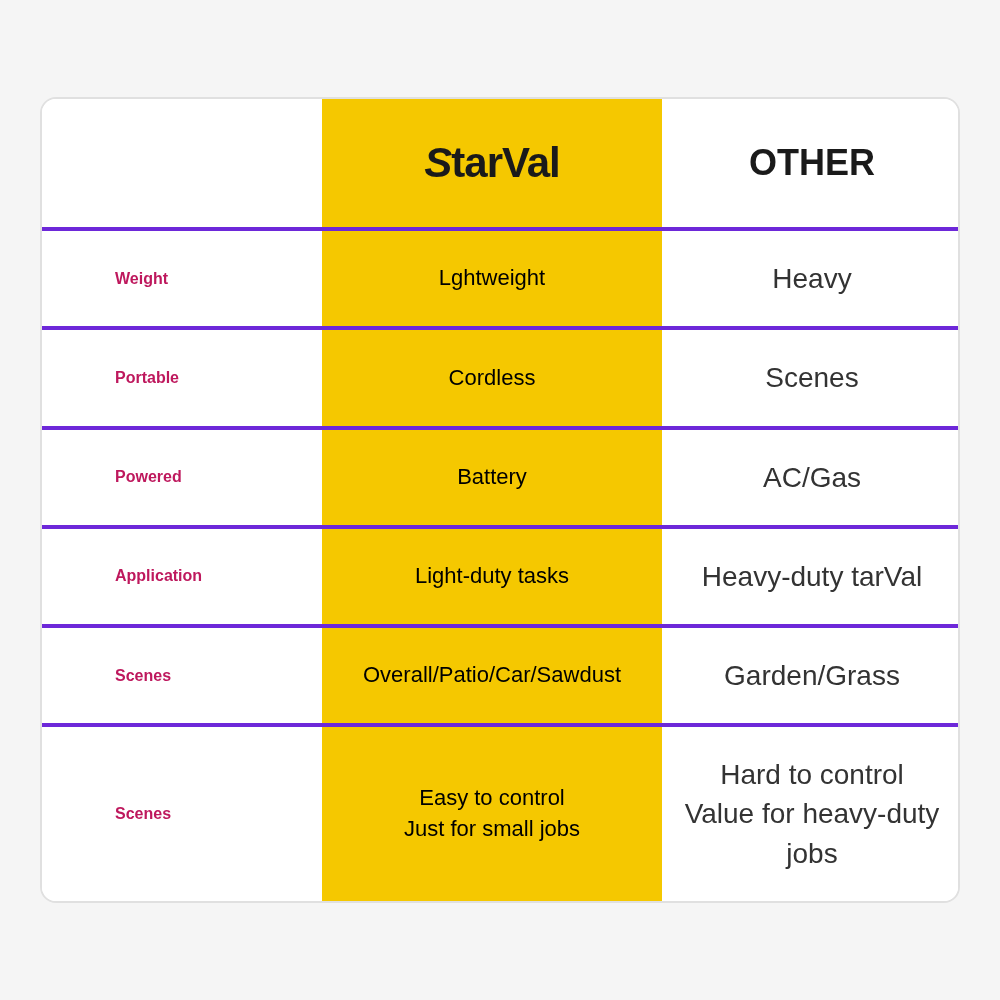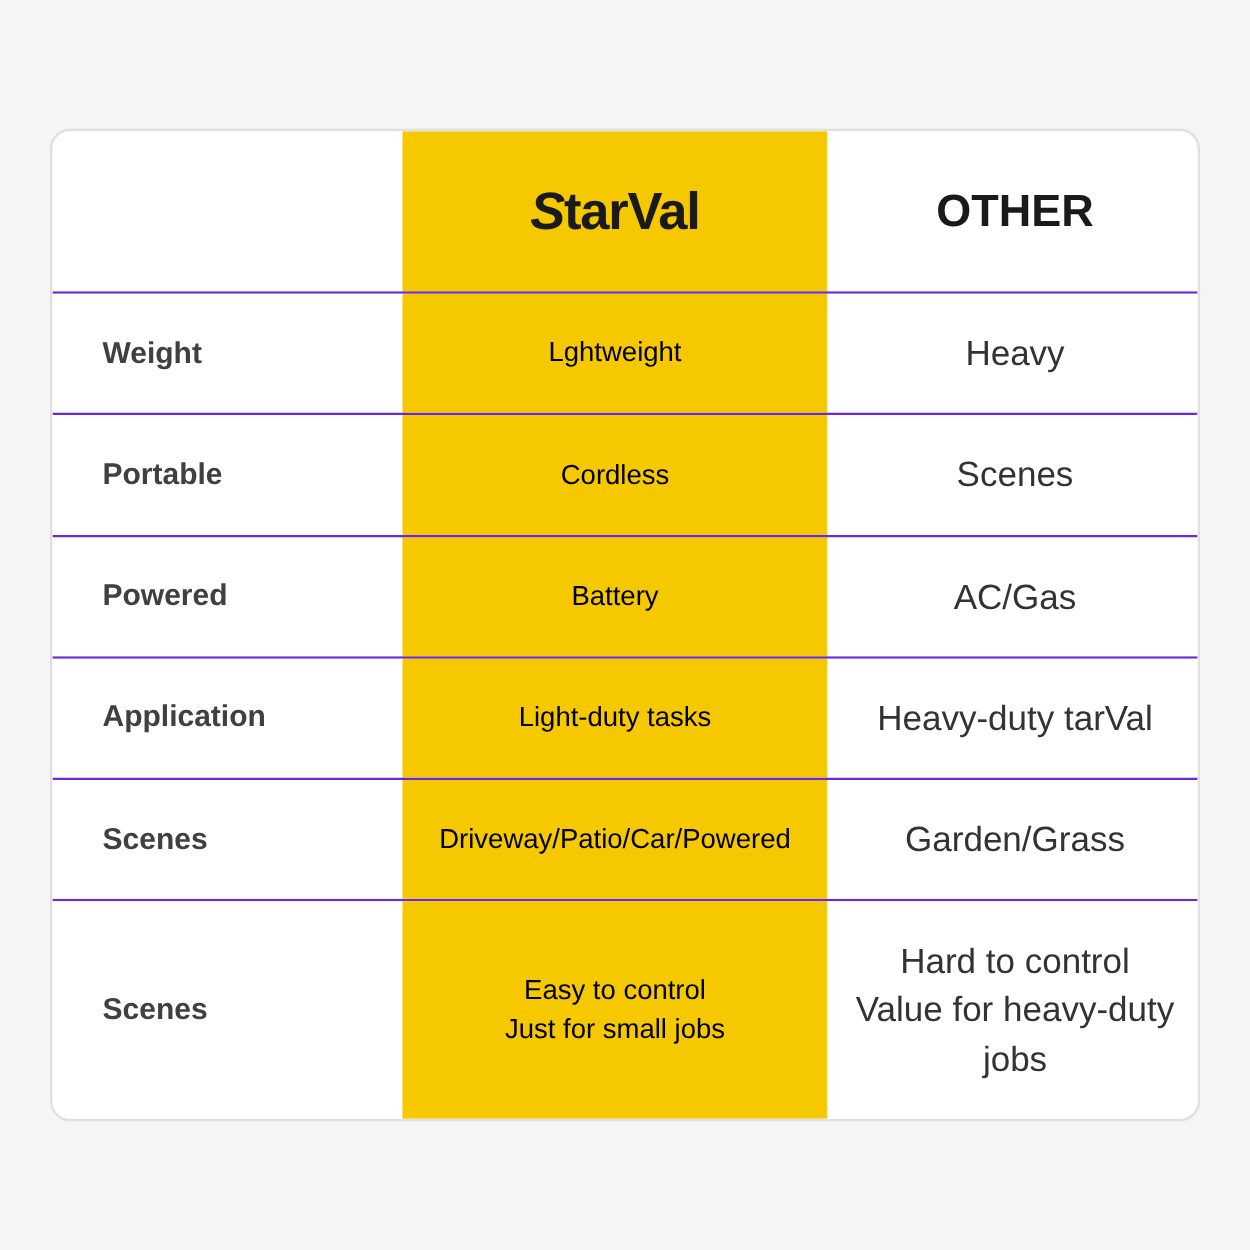--- a/index.html
+++ b/index.html
@@ -22,21 +22,21 @@
       width: 920px;
       border-radius: 16px;
       overflow: hidden;
       border: 2px solid #e0e0e0;
       background: #ffffff;
     }
 
     .table-row {
       display: grid;
       grid-template-columns: 280px 340px 300px;
-      border-bottom: 2px solid #6d28d9;
+      border-bottom: 4px solid #6d28d9;
     }
 
     .table-row:last-child {
       border-bottom: none;
     }
 
     .cell {
       padding: 28px 20px;
       display: flex;
       align-items: center;
@@ -78,23 +78,24 @@
       font-style: italic;
     }
 
     .other-header {
       font-size: 36px;
       font-weight: 700;
       color: #1a1a1a;
     }
 
     .feature-label {
-      font-size: 24px;
+      font-size: 16px;
       font-weight: 800;
-      color: #404040;
+      color: #be185d;
+      margin-left: 33px;
     }
 
     .starval-value {
       font-size: 22px;
       color: #000000;
       line-height: 1.4;
     }
 
     .other-value {
       font-size: 28px;
@@ -162,21 +163,21 @@
         </div>
         <div class="cell cell-other">
           <span class="other-value">Heavy-duty tarVal</span>
         </div>
       </div>
       <div class="table-row">
         <div class="cell cell-feature">
           <span class="feature-label">Scenes</span>
         </div>
         <div class="cell cell-starval">
-          <span class="starval-value">Driveway/Patio/Car/Powered</span>
+          <span class="starval-value">Overall/Patio/Car/Sawdust</span>
         </div>
         <div class="cell cell-other">
           <span class="other-value">Garden/Grass</span>
         </div>
       </div>
       <div class="table-row">
         <div class="cell cell-feature">
           <span class="feature-label">Scenes</span>
         </div>
         <div class="cell cell-starval">

